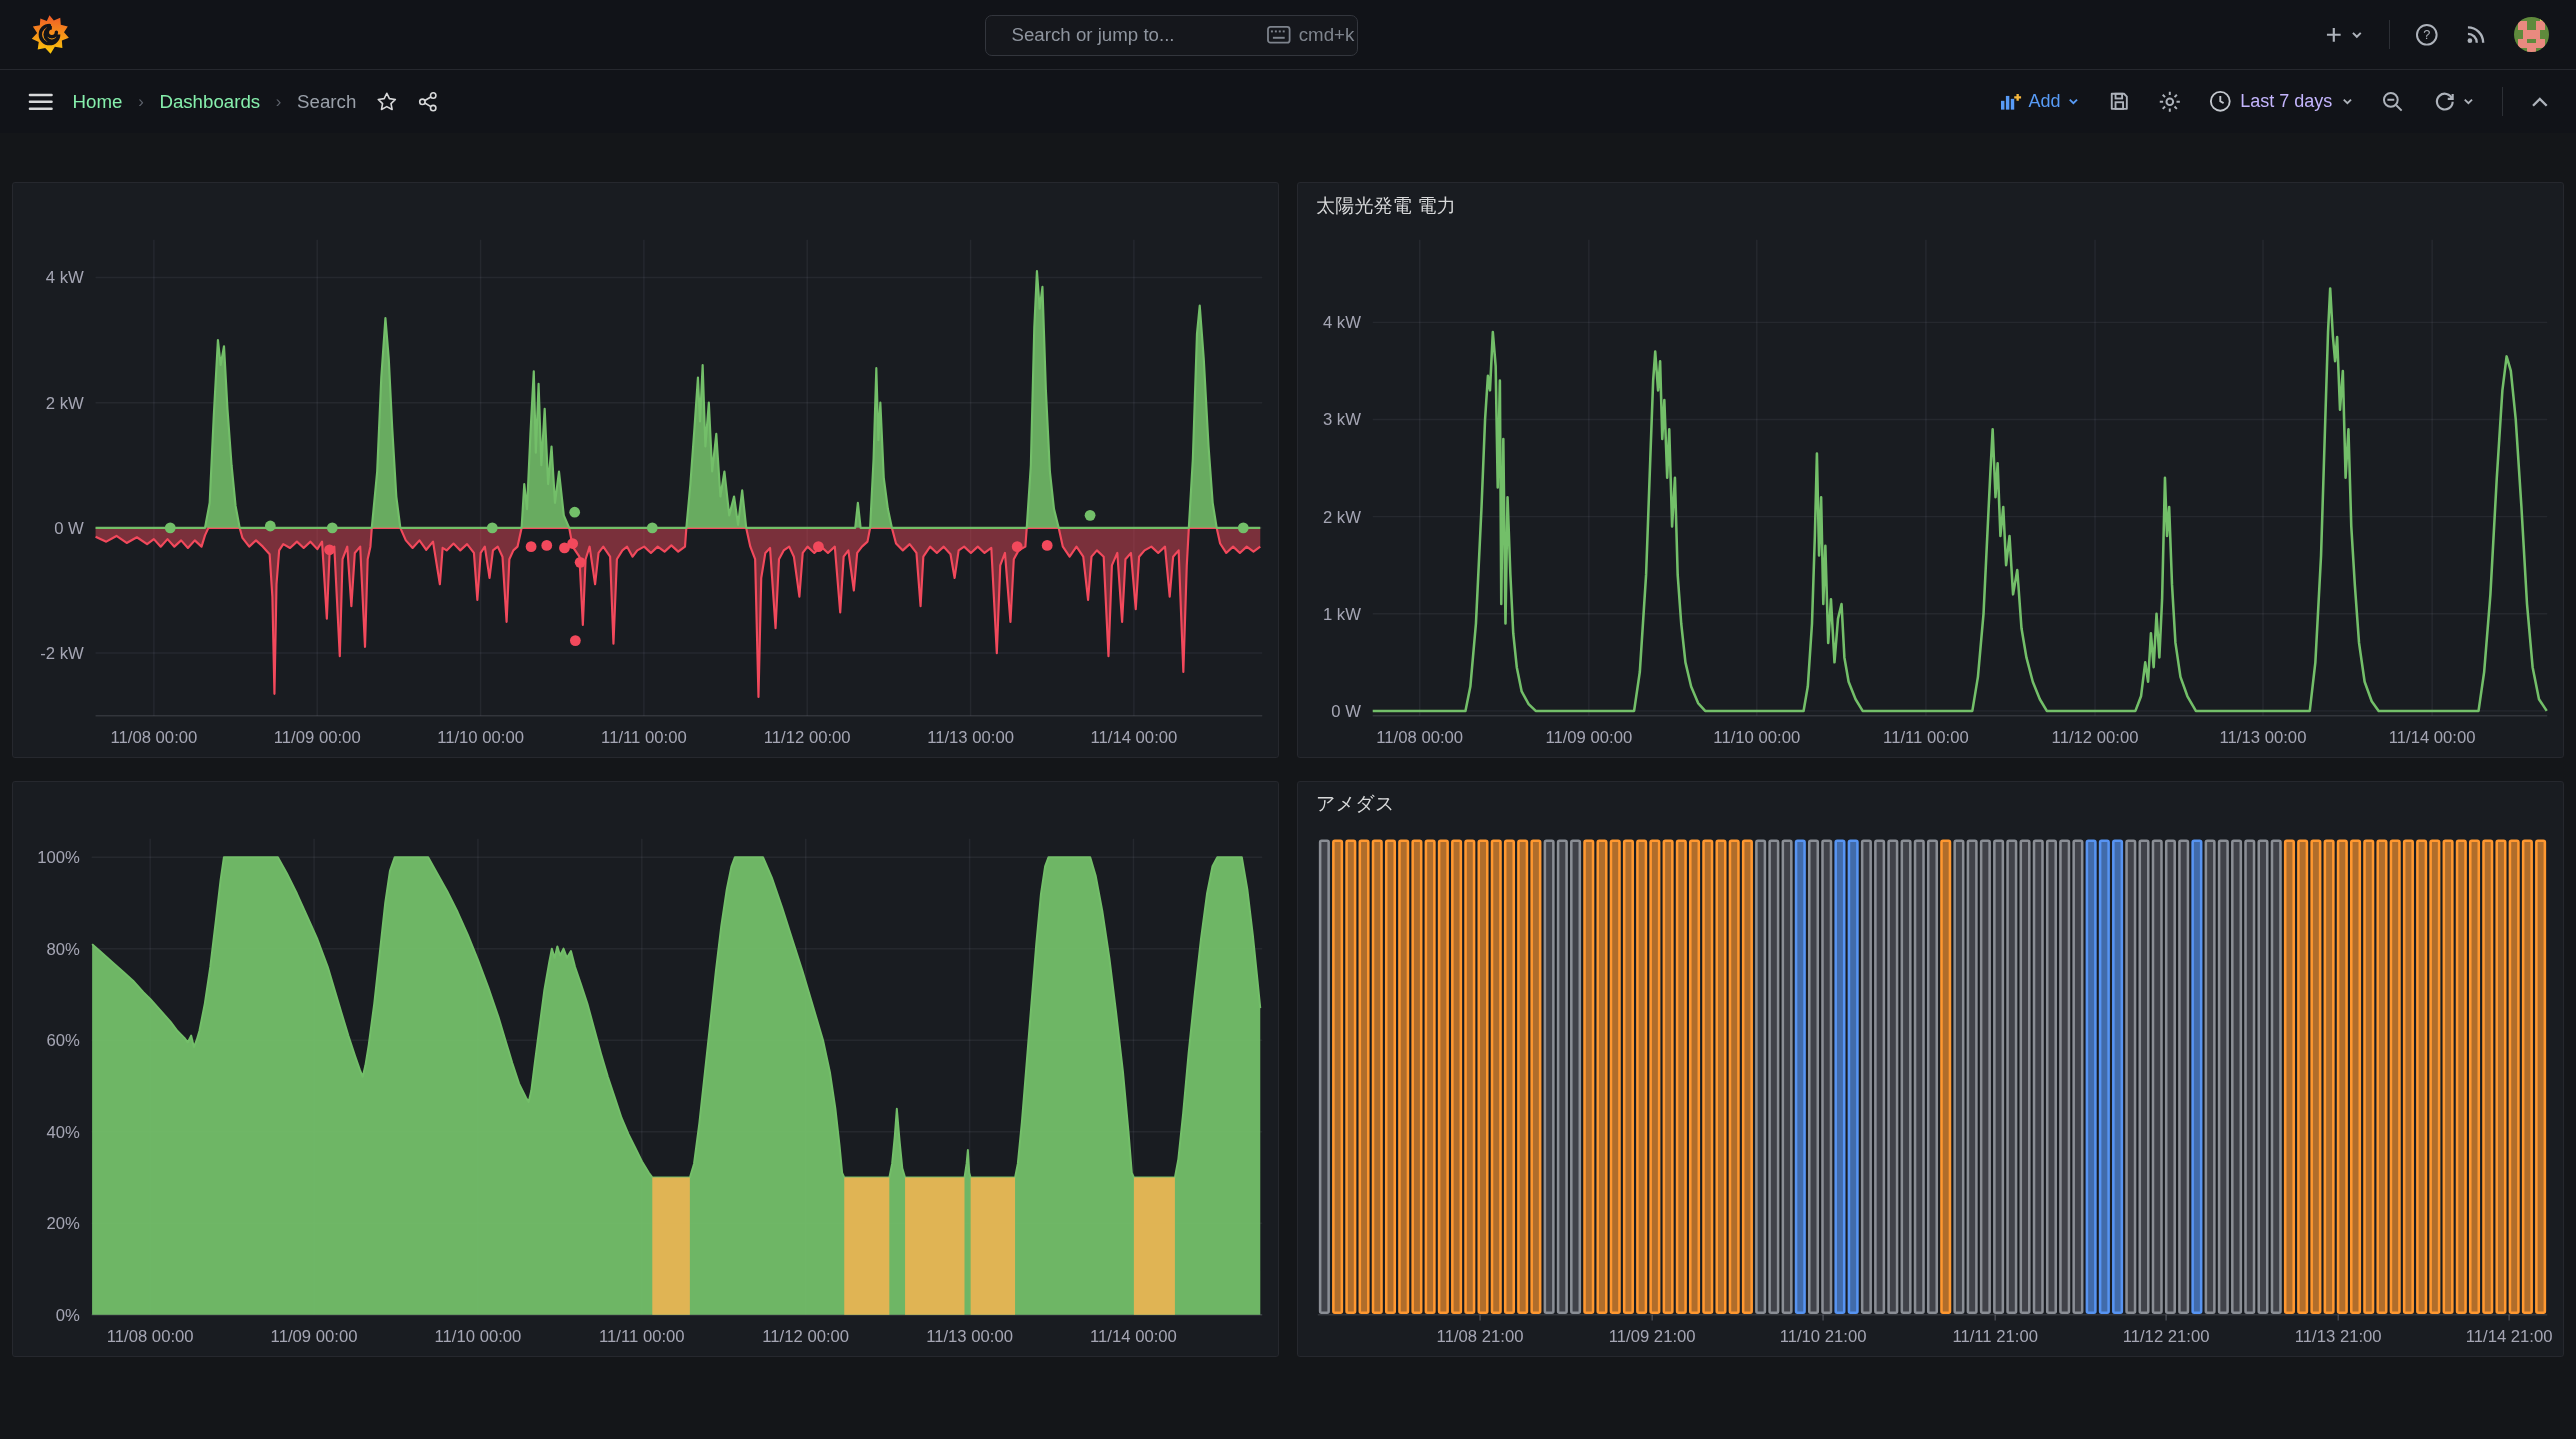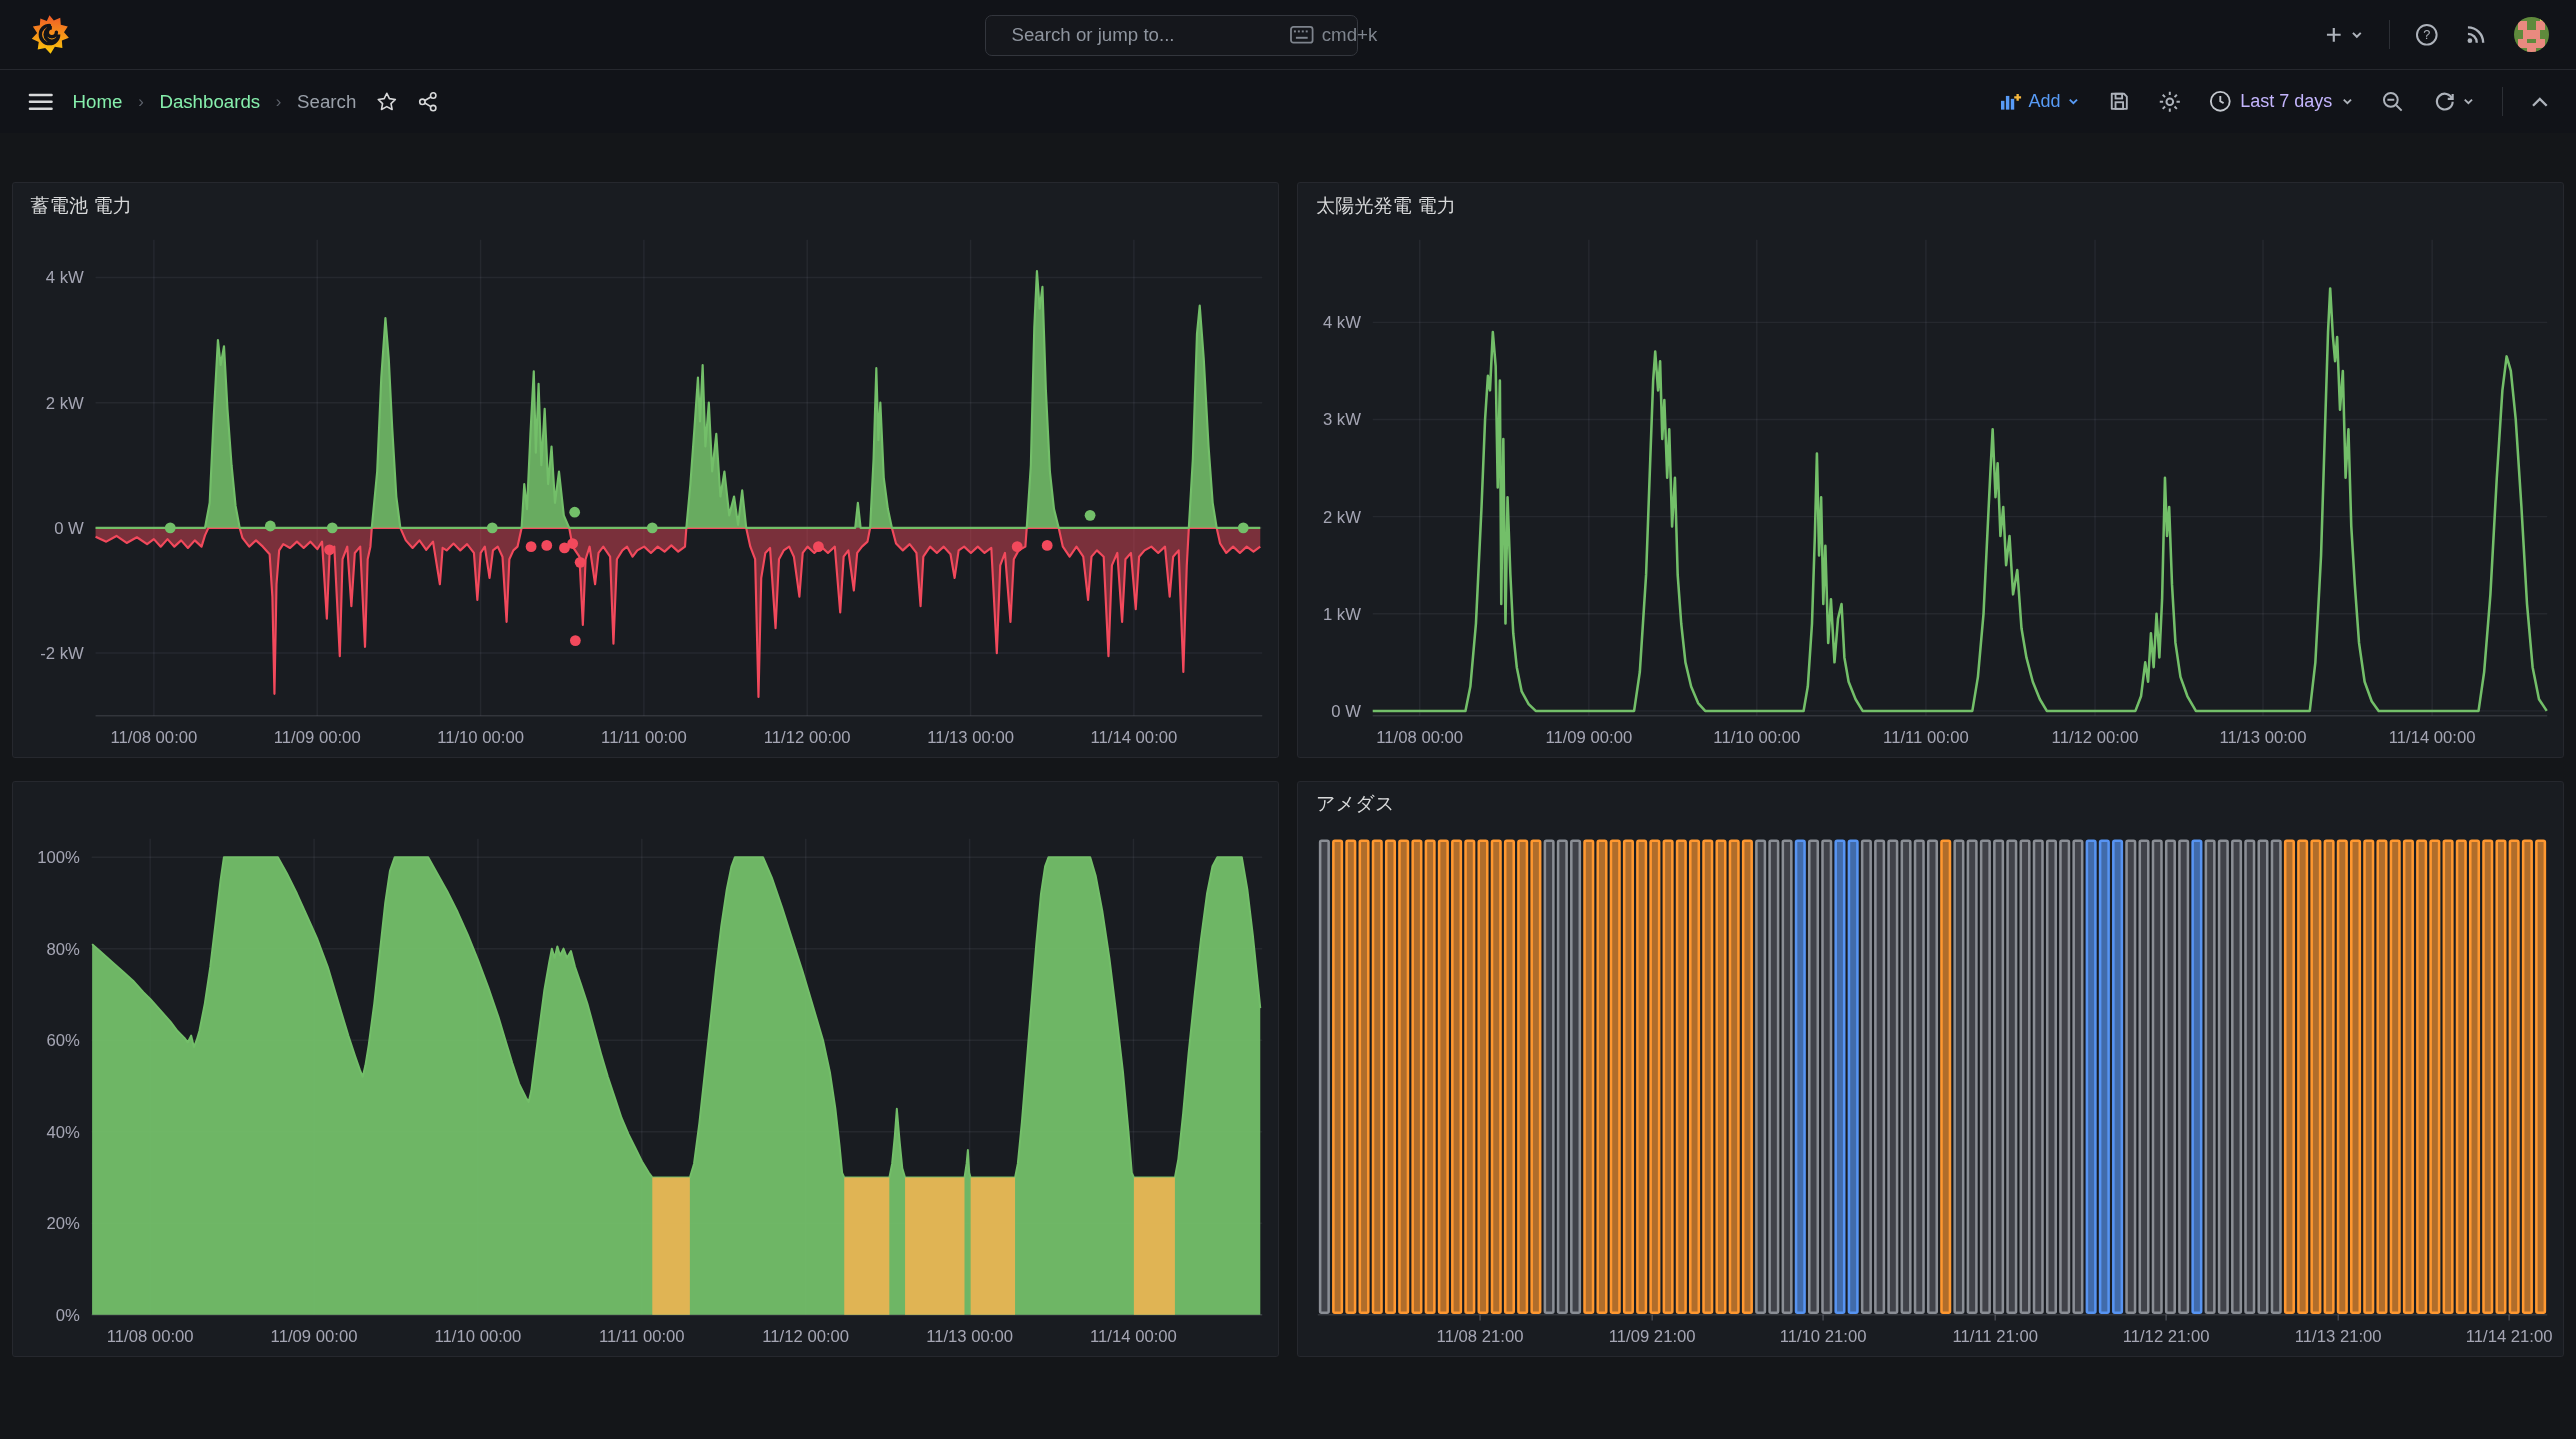--- a/index.html
+++ b/index.html
@@ -18,21 +18,21 @@
   .search-box {
     position:absolute; left:985px; top:14.7px; width:373px; height:41px;
     background:#15171c; border:1px solid #33363d; border-radius:6.9px;
     display:flex; align-items:center; padding:0 13.7px; gap:9.8px; color:#8e949e;justify-content:space-between;
   }
   .search-box input {
     background:transparent; border:none; outline:none; flex:1;
     font-size:18.7px; color:#c9ced4; font-family:inherit;
   }
   .search-box input::placeholder { color:#8e949e; }
-  .shortcut { display:flex; align-items:center; gap:7.9px; color:#7e848d; font-size:18.7px;margin-left:23px; }
+  .shortcut { display:flex; align-items:center; gap:7.9px; color:#7e848d; font-size:18.7px; }
   .topbar-right { margin-left:auto; display:flex; align-items:center; gap:25.5px; color:#aeb3bb; }
   .vdiv { width:1px; height:29.5px; background:#2c2f35; }
   .avatar { width:35px; height:35px; border-radius:50%; overflow:hidden; flex:0 0 auto; }
   .iconbtn { display:flex; align-items:center; gap:5.9px; cursor:pointer; color:#aeb3bb; }
   
   .subbar {
     height:63px; background:#111318;
     display:flex; align-items:center; padding:0 27.5px; gap:19.6px;
   }
   .crumbs { display:flex; align-items:center; gap:15.7px; font-size:18.7px; }
@@ -216,21 +216,20 @@
     <span class="iconbtn">
       <svg width="17.7" height="13.7" viewBox="0 0 18 14">
         <path d="M2 11l7-7 7 7" stroke="#aeb3bb" stroke-width="2.4" fill="none"></path>
       </svg>
     </span>
   </div>
 </nav>
 
 <main class="grid">
   <section class="panel">
-    <div class="panel-title">蓄電池 電力</div>
     <div class="chart">
         <svg viewBox="0 0 1273 533" width="100%" height="100%">
           <line x1="76" x2="1265" y1="433.1842105263158" y2="433.1842105263158" stroke="rgba(204,204,220,0.07)" stroke-width="1.5"></line>
           <text x="64" y="439.1842105263158" text-anchor="end" class="tick-label">-2 kW</text>
           <line x1="76" x2="1265" y1="305.55263157894734" y2="305.55263157894734" stroke="rgba(204,204,220,0.07)" stroke-width="1.5"></line>
           <text x="64" y="311.55263157894734" text-anchor="end" class="tick-label">0 W</text>
           <line x1="76" x2="1265" y1="177.92105263157893" y2="177.92105263157893" stroke="rgba(204,204,220,0.07)" stroke-width="1.5"></line>
           <text x="64" y="183.92105263157893" text-anchor="end" class="tick-label">2 kW</text>
           <line x1="76" x2="1265" y1="50.289473684210506" y2="50.289473684210506" stroke="rgba(204,204,220,0.07)" stroke-width="1.5"></line>
           <text x="64" y="56.289473684210506" text-anchor="end" class="tick-label">4 kW</text>

